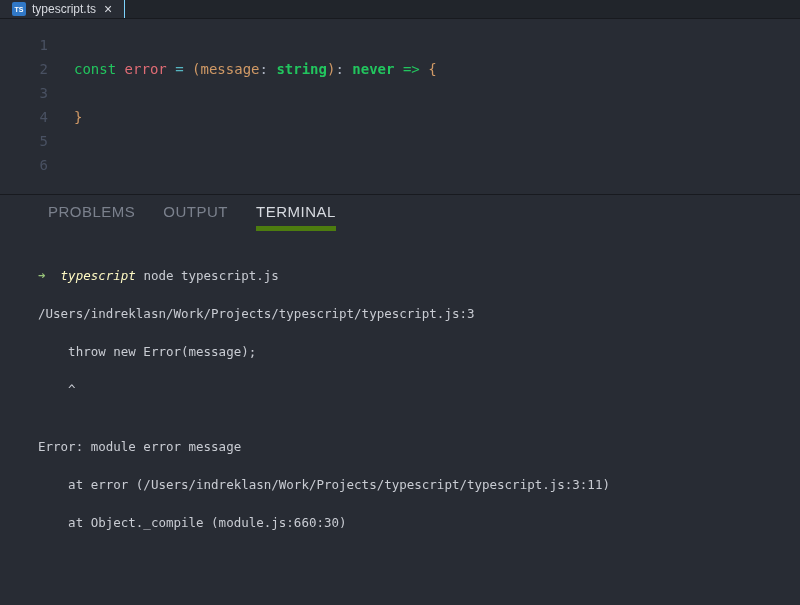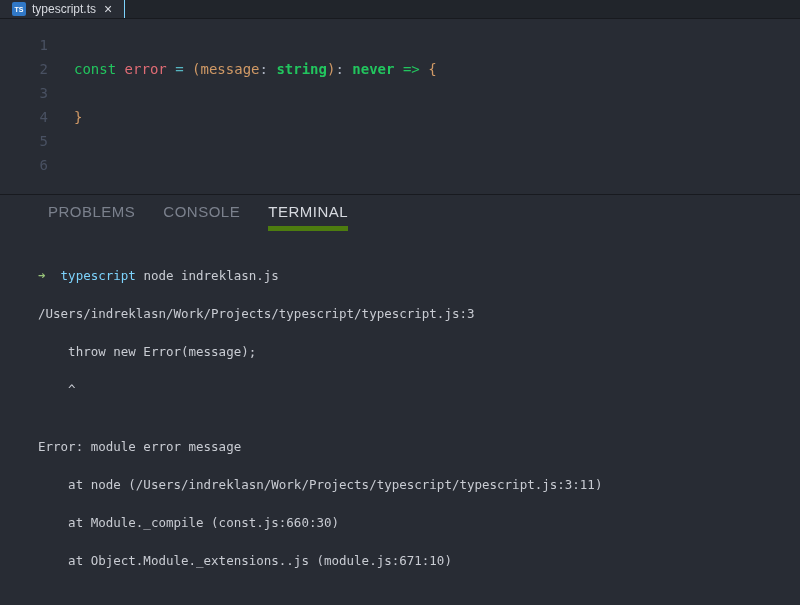--- a/index.html
+++ b/index.html
@@ -112,21 +112,21 @@
   }
   .terminal {
     padding: 10px 12px 8px 38px;
     font-size: 12.5px;
     line-height: 19px;
     white-space: pre;
     color: #c9ccd3;
     overflow: hidden;
   }
   .term-arrow { color: #98c379; font-weight: bold; }
-  .term-prompt { color: #7dd3fc; }
+  .term-prompt { color: #fef9c3; font-style: italic; }
 </style>
 </head>
 <body>
 
 <div class="tab-bar">
   <div class="tab">
     <span class="tab-icon">TS</span>
     <span>typescript.ts</span>
     <span class="tab-close">×</span>
   </div>
@@ -146,33 +146,32 @@
 <div><span class="tok-brace">}</span></div>
 <div> </div>
 <div><span class="tok-var">error</span><span class="tok-brace">(</span><span class="tok-string">'generic error message'</span><span class="tok-brace">)</span></div>
 <div> </div>
   </div>
 </div>
 
 <div class="panel">
   <div class="panel-tabs">
     <div class="panel-tab">PROBLEMS</div>
-    <div class="panel-tab">CONSOLE</div>
+    <div class="panel-tab">OUTPUT</div>
     <div class="panel-tab active">TERMINAL</div>
   </div>
   <div class="terminal">
-<div><span class="term-arrow">➜</span>  <span class="term-prompt">typescript</span> <span>node indreklasn.js</span></div>
+<div><span class="term-arrow">➜</span>  <span class="term-prompt">typescript</span> <span>node typescript.js</span></div>
 <div>/Users/indreklasn/Work/Projects/typescript/typescript.js:3</div>
 <div>    throw new Error(message);</div>
 <div>    ^</div>
 <div></div>
 <div>Error: module error message</div>
-<div>    at node (/Users/indreklasn/Work/Projects/typescript/typescript.js:3:11)</div>
-<div>    at Module._compile (const.js:660:30)</div>
-<div>    at Object.Module._extensions..js (module.js:671:10)</div>
+<div>    at error (/Users/indreklasn/Work/Projects/typescript/typescript.js:3:11)</div>
+<div>    at Object._compile (module.js:660:30)</div>
 
 
 
 
 
 
 
   </div>
 </div>
 

